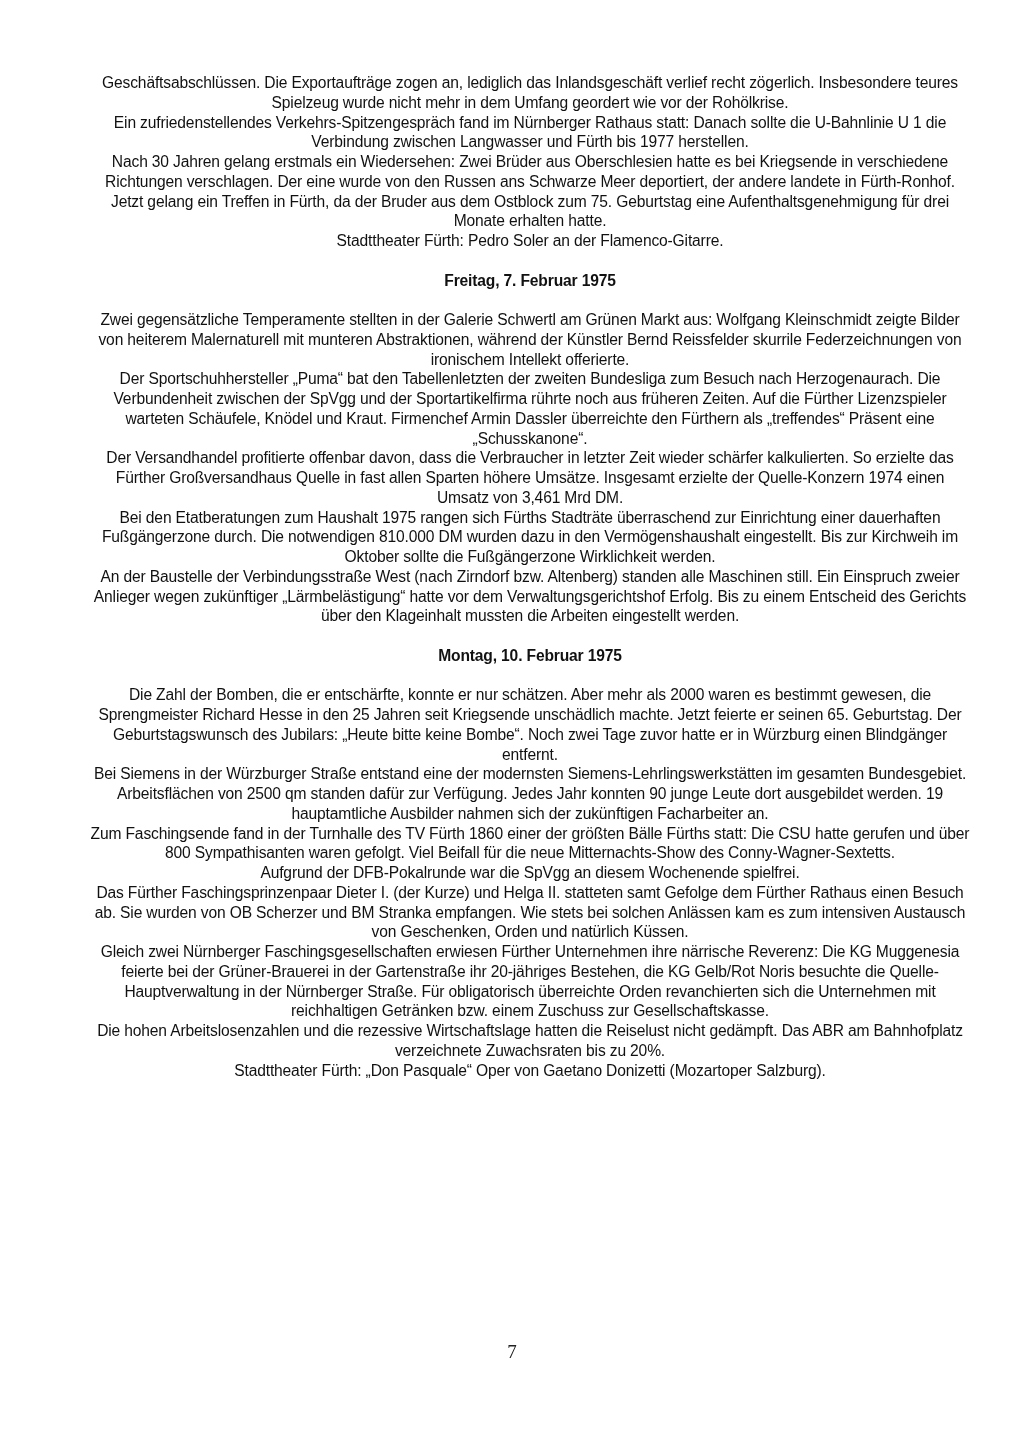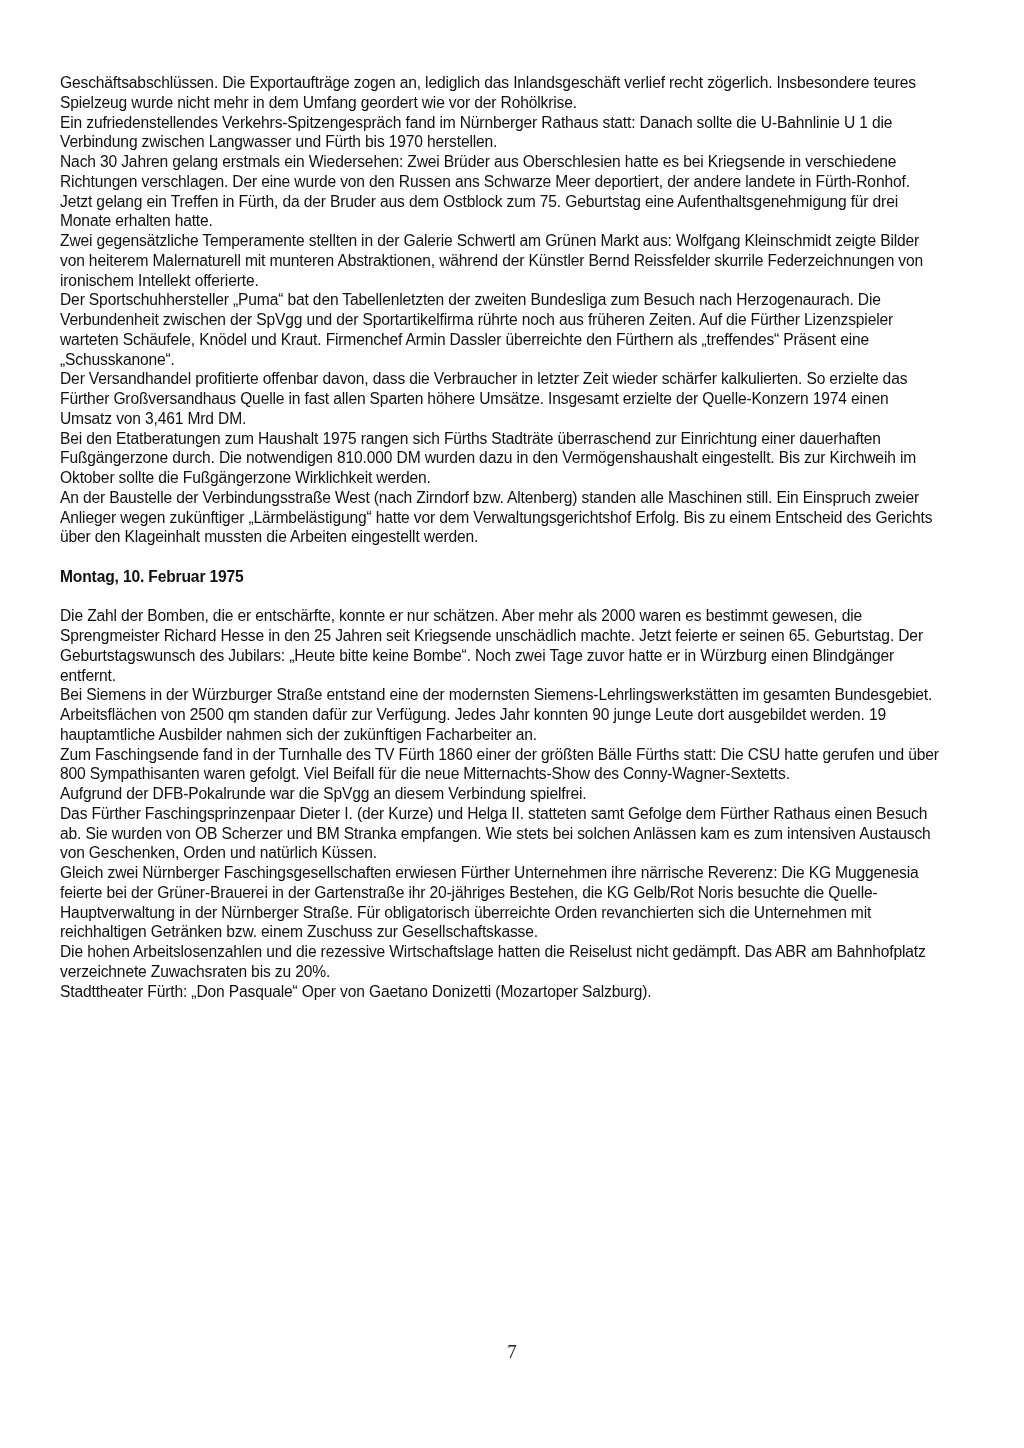--- a/index.html
+++ b/index.html
@@ -1,57 +1,60 @@
 <!DOCTYPE html>
 <html><head>
 <meta charset="utf-8">
 <style>
   html, body { margin: 0; padding: 0; background: #ffffff; }
   body { width: 1024px; height: 1448px; position: relative; overflow: hidden; }
   .page {
-    position: absolute; left: 60px; top: 73px; width: 880px;
+    position: absolute; left: 90px; top: 73px; width: 880px;
     font-family: "Liberation Sans", sans-serif;
     font-size: 15.6px; line-height: 19.75px; color: #111111;
     letter-spacing: -0.15px;
+    text-align: center;
   }
   .page p { margin: 0; }
   .heading { font-weight: bold; margin: 19.75px 0 19.75px 0 !important; }
   .section { margin-top: 0; }
   .page-number {
     position: absolute; top: 1341px; left: 0; width: 1024px; text-align: center;
     font-family: "Liberation Serif", serif; font-size: 19px; color: #222;
   }
 </style>
 </head>
 <body>
 
 <div class="page">
   <div>
     <p>Geschäftsabschlüssen. Die Exportaufträge zogen an, lediglich das Inlandsgeschäft verlief recht zögerlich. Insbesondere teures Spielzeug wurde nicht mehr in dem Umfang geordert wie vor der Rohölkrise.</p>
-    <p>Ein zufriedenstellendes Verkehrs-Spitzengespräch fand im Nürnberger Rathaus statt: Danach sollte die U-Bahnlinie U 1 die Verbindung zwischen Langwasser und Fürth bis 1970 herstellen.</p>
+    <p>Ein zufriedenstellendes Verkehrs-Spitzengespräch fand im Nürnberger Rathaus statt: Danach sollte die U-Bahnlinie U 1 die Verbindung zwischen Langwasser und Fürth bis 1977 herstellen.</p>
     <p>Nach 30 Jahren gelang erstmals ein Wiedersehen: Zwei Brüder aus Oberschlesien hatte es bei Kriegsende in verschiedene Richtungen verschlagen. Der eine wurde von den Russen ans Schwarze Meer deportiert, der andere landete in Fürth-Ronhof. Jetzt gelang ein Treffen in Fürth, da der Bruder aus dem Ostblock zum 75. Geburtstag eine Aufenthaltsgenehmigung für drei Monate erhalten hatte.</p>
+    <p>Stadttheater Fürth: Pedro Soler an der Flamenco-Gitarre.</p>
   </div>
 
   <div class="section">
+    <p class="heading">Freitag, 7. Februar 1975</p>
     <p>Zwei gegensätzliche Temperamente stellten in der Galerie Schwertl am Grünen Markt aus: Wolfgang Kleinschmidt zeigte Bilder von heiterem Malernaturell mit munteren Abstraktionen, während der Künstler Bernd Reissfelder skurrile Federzeichnungen von ironischem Intellekt offerierte.</p>
     <p>Der Sportschuhhersteller „Puma“ bat den Tabellenletzten der zweiten Bundesliga zum Besuch nach Herzogenaurach. Die Verbundenheit zwischen der SpVgg und der Sportartikelfirma rührte noch aus früheren Zeiten. Auf die Fürther Lizenzspieler warteten Schäufele, Knödel und Kraut. Firmenchef Armin Dassler überreichte den Fürthern als „treffendes“ Präsent eine „Schusskanone“.</p>
   </div>
 
   <div class="section">
     <p>Der Versandhandel profitierte offenbar davon, dass die Verbraucher in letzter Zeit wieder schärfer kalkulierten. So erzielte das Fürther Großversandhaus Quelle in fast allen Sparten höhere Umsätze. Insgesamt erzielte der Quelle-Konzern 1974 einen Umsatz von 3,461 Mrd DM.</p>
     <p>Bei den Etatberatungen zum Haushalt 1975 rangen sich Fürths Stadträte überraschend zur Einrichtung einer dauerhaften Fußgängerzone durch. Die notwendigen 810.000 DM wurden dazu in den Vermögenshaushalt eingestellt. Bis zur Kirchweih im Oktober sollte die Fußgängerzone Wirklichkeit werden.</p>
     <p>An der Baustelle der Verbindungsstraße West (nach Zirndorf bzw. Altenberg) standen alle Maschinen still. Ein Einspruch zweier Anlieger wegen zukünftiger „Lärmbelästigung“ hatte vor dem Verwaltungsgerichtshof Erfolg. Bis zu einem Entscheid des Gerichts über den Klageinhalt mussten die Arbeiten eingestellt werden.</p>
   </div>
 
   <div class="section">
     <p class="heading">Montag, 10. Februar 1975</p>
     <p>Die Zahl der Bomben, die er entschärfte, konnte er nur schätzen. Aber mehr als 2000 waren es bestimmt gewesen, die Sprengmeister Richard Hesse in den 25 Jahren seit Kriegsende unschädlich machte. Jetzt feierte er seinen 65. Geburtstag. Der Geburtstagswunsch des Jubilars: „Heute bitte keine Bombe“. Noch zwei Tage zuvor hatte er in Würzburg einen Blindgänger entfernt.</p>
     <p>Bei Siemens in der Würzburger Straße entstand eine der modernsten Siemens-Lehrlingswerkstätten im gesamten Bundesgebiet. Arbeitsflächen von 2500 qm standen dafür zur Verfügung. Jedes Jahr konnten 90 junge Leute dort ausgebildet werden. 19 hauptamtliche Ausbilder nahmen sich der zukünftigen Facharbeiter an.</p>
     <p>Zum Faschingsende fand in der Turnhalle des TV Fürth 1860 einer der größten Bälle Fürths statt: Die CSU hatte gerufen und über 800 Sympathisanten waren gefolgt. Viel Beifall für die neue Mitternachts-Show des Conny-Wagner-Sextetts.</p>
-    <p>Aufgrund der DFB-Pokalrunde war die SpVgg an diesem Verbindung spielfrei.</p>
+    <p>Aufgrund der DFB-Pokalrunde war die SpVgg an diesem Wochenende spielfrei.</p>
   </div>
 
   <div class="section">
     <p>Das Fürther Faschingsprinzenpaar Dieter I. (der Kurze) und Helga II. statteten samt Gefolge dem Fürther Rathaus einen Besuch ab. Sie wurden von OB Scherzer und BM Stranka empfangen. Wie stets bei solchen Anlässen kam es zum intensiven Austausch von Geschenken, Orden und natürlich Küssen.</p>
     <p>Gleich zwei Nürnberger Faschingsgesellschaften erwiesen Fürther Unternehmen ihre närrische Reverenz: Die KG Muggenesia feierte bei der Grüner-Brauerei in der Gartenstraße ihr 20-jähriges Bestehen, die KG Gelb/Rot Noris besuchte die Quelle-Hauptverwaltung in der Nürnberger Straße. Für obligatorisch überreichte Orden revanchierten sich die Unternehmen mit reichhaltigen Getränken bzw. einem Zuschuss zur Gesellschaftskasse.</p>
     <p>Die hohen Arbeitslosenzahlen und die rezessive Wirtschaftslage hatten die Reiselust nicht gedämpft. Das ABR am Bahnhofplatz verzeichnete Zuwachsraten bis zu 20%.</p>
     <p>Stadttheater Fürth: „Don Pasquale“ Oper von Gaetano Donizetti (Mozartoper Salzburg).</p>
   </div>
 </div>
 

